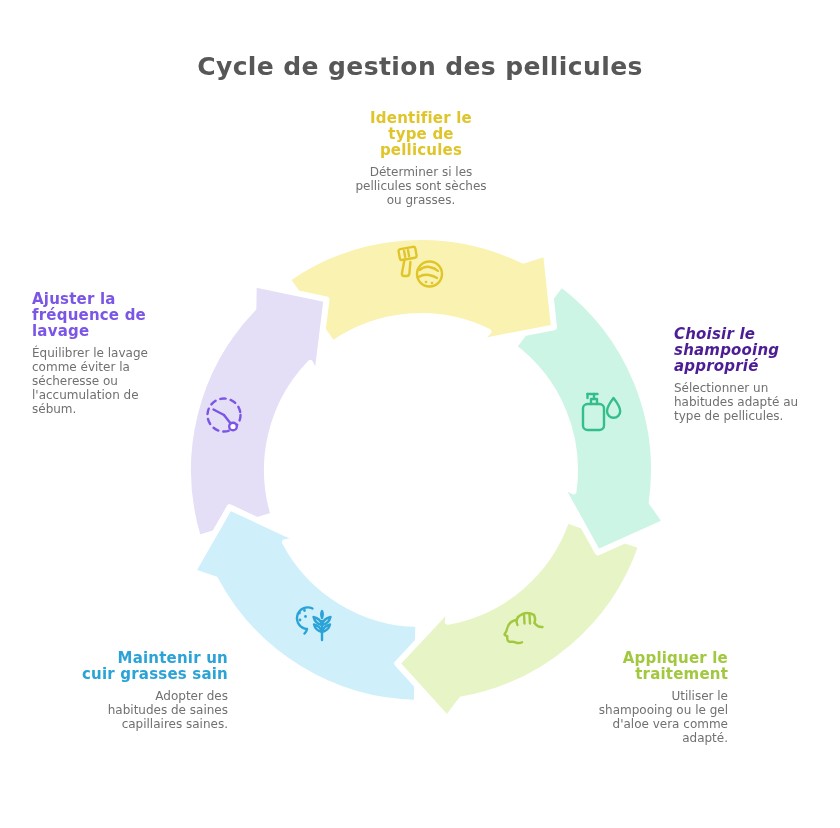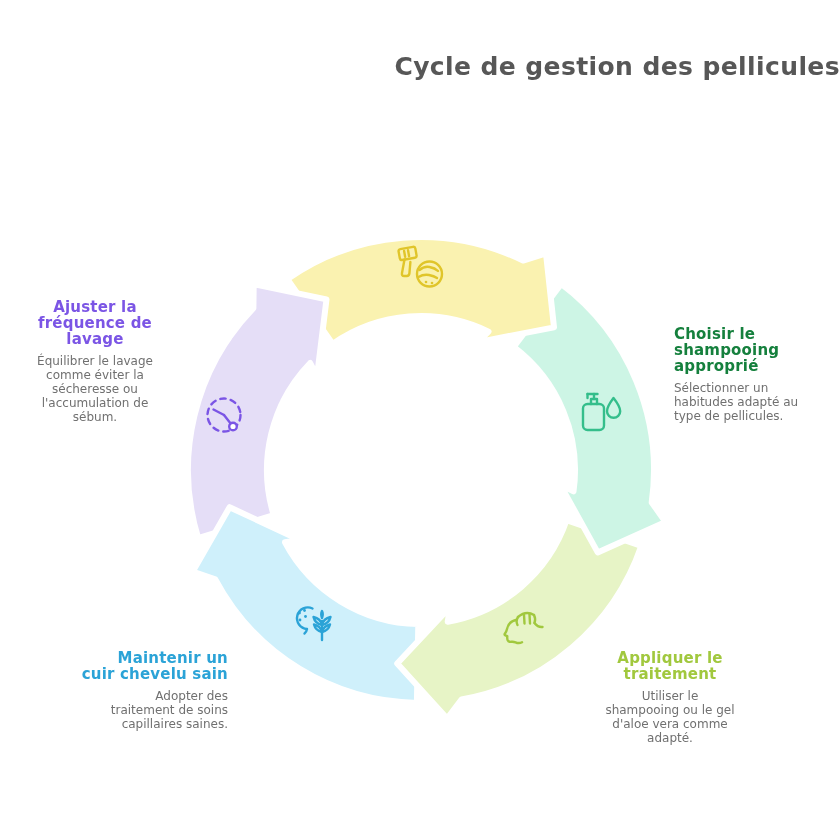--- a/index.html
+++ b/index.html
@@ -14,40 +14,40 @@
   }
   .step-label{position:absolute;}
   .step-heading{
     font-size:15px;font-weight:bold;line-height:16px;white-space:pre-line;letter-spacing:.2px;
   }
   .step-desc{
     margin-top:7px;font-size:12px;line-height:14px;white-space:pre-line;
   }
   #label-identify{left:340px;top:110px;width:162px;text-align:center;}
   #label-choose  {left:674px;top:326px;width:148px;text-align:left;}
-  #label-apply   {left:591px;top:650px;width:158px;text-align:center;}
+  #label-apply   {left:570px;top:650px;width:158px;text-align:right;}
   #label-maintain{left:70px; top:650px;width:158px;text-align:right;}
-  #label-adjust  {left:32px; top:299px;width:126px;text-align:center;}
+  #label-adjust  {left:32px; top:291px;width:126px;text-align:left;}
   .step-icon{position:absolute;width:56px;height:56px;}
   #icon-identify{left:392px;top:240px;}
   #icon-choose  {left:570px;top:381px;}
   #icon-apply   {left:490px;top:602px;}
   #icon-maintain{left:279px;top:594px;}
   #icon-adjust  {left:196px;top:386px;}
   .step-icon g{
     fill:none;stroke:currentColor;stroke-width:2.4;stroke-linecap:round;stroke-linejoin:round;
   }
   .step-icon .dot{fill:currentColor;stroke:none;}
 </style>
 </head>
 <body>
 
 <div class="canvas">
 
-  <div class="title" style="color: rgb(87, 87, 87); text-align: right;">Cycle de gestion des pellicules</div>
+  <div class="title" style="color: rgb(87, 87, 87);">Cycle de gestion des pellicules</div>
 
   <svg id="ring-svg" width="840" height="828" viewBox="0 0 840 828">
     <defs>
       <clipPath id="tipfix">
           <rect x="232" y="246" width="126" height="154"></rect>
         </clipPath>
     </defs>
   <path d="M198.2 538.1 A233 233 0 0 1 253.4 308.1 L253.7 284.2 L326.5 299.4 L317.0 376.3 L310.2 363.0 A154 154 0 0 0 273.7 515.0 Z" fill="#E5DEF7" stroke="#FFFFFF" stroke-width="6" stroke-linejoin="round"></path>
       <path d="M416.9 703.0 A233 233 0 0 1 215.3 579.4 L192.6 571.7 L229.6 507.2 L299.8 540.0 L285.0 542.3 A154 154 0 0 0 418.3 624.0 Z" fill="#CFF0FB" stroke="#FFFFFF" stroke-width="6" stroke-linejoin="round"></path>
       <path d="M641.3 545.9 A233 233 0 0 1 461.5 699.5 L447.1 718.6 L397.2 663.5 L450.1 606.9 L447.7 621.7 A154 154 0 0 0 566.6 520.1 Z" fill="#E7F4C6" stroke="#FFFFFF" stroke-width="6" stroke-linejoin="round"></path>
@@ -113,44 +113,52 @@
 
   <svg class="step-icon" id="icon-adjust" viewBox="0 0 56 56" style="color: rgb(123, 85, 229);">
     <g>
       <circle cx="28" cy="29" r="16.5" stroke-dasharray="5.5 5"></circle>
       <path d="M28 29 L17.5 23.5"></path>
       <path d="M28 29 L35 38"></path>
       <circle cx="37" cy="40.5" r="3.8" fill="#FFFFFF"></circle>
     </g>
   </svg>
 
+  <div class="step-label" id="label-identify">
+    <div class="step-heading" style="color: rgb(224, 197, 42);">Identifier le
+type de
+pellicules</div>
+    <div class="step-desc" style="color: rgb(112, 112, 112);">Déterminer si les
+pellicules sont sèches
+ou grasses.</div>
+  </div>
 
   <div class="step-label" id="label-choose">
-    <div class="step-heading" style="color: #15803d;">Choisir le
+    <div class="step-heading" style="color: #4c1d95; font-style: italic;">Choisir le
 shampooing
 approprié</div>
     <div class="step-desc" style="color: rgb(112, 112, 112);">Sélectionner un
 habitudes adapté au
 type de pellicules.</div>
   </div>
 
   <div class="step-label" id="label-apply">
     <div class="step-heading" style="color: rgb(161, 200, 62);">Appliquer le
 traitement</div>
     <div class="step-desc" style="color: rgb(112, 112, 112);">Utiliser le
 shampooing ou le gel
 d'aloe vera comme
 adapté.</div>
   </div>
 
   <div class="step-label" id="label-maintain">
     <div class="step-heading" style="color: rgb(43, 163, 215);">Maintenir un
-cuir chevelu sain</div>
+cuir grasses sain</div>
     <div class="step-desc" style="color: rgb(112, 112, 112);">Adopter des
-traitement de soins
+habitudes de saines
 capillaires saines.</div>
   </div>
 
   <div class="step-label" id="label-adjust">
     <div class="step-heading" style="color: rgb(123, 85, 229);">Ajuster la
 fréquence de
 lavage</div>
     <div class="step-desc" style="color: rgb(112, 112, 112);">Équilibrer le lavage
 comme éviter la
 sécheresse ou

